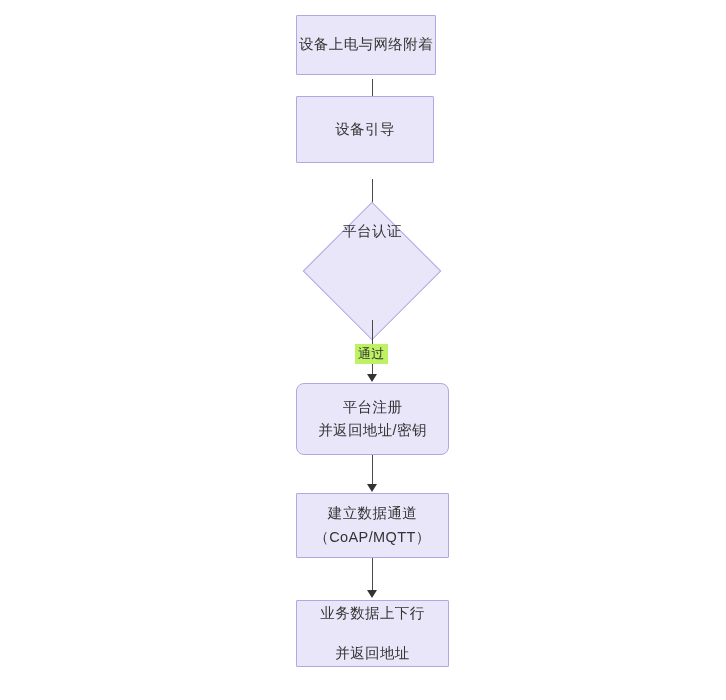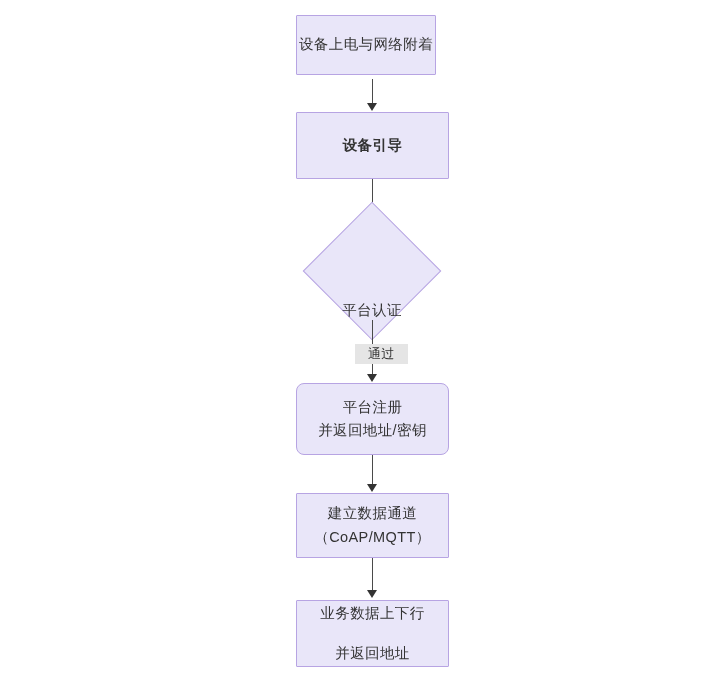--- a/index.html
+++ b/index.html
@@ -43,21 +43,21 @@
     font-size: 14.5px;
     line-height: 1.62;
     white-space: nowrap;
     letter-spacing: 0.4px;
   }
 
   
   .decision {
     position: absolute;
     display: flex;
-    align-items: flex-end;
+    align-items: flex-start;
     justify-content: center;
   }
   .decision .dshape {
     position: absolute;
     inset: 0;
     background: #e9e6f9;
     border: 1.6px solid #b7a4e3;
     transform: rotate(45deg);
     box-sizing: border-box;
   }
@@ -81,42 +81,42 @@
     width: 0;
     height: 0;
     border-left: 5px solid transparent;
     border-right: 5px solid transparent;
     border-top: 8px solid #333333;
   }
 
   
   .edge-label {
     position: absolute;
-    background: #e5e5e5;
+    background: #bef264;
     color: #333333;
     font-size: 13px;
     line-height: 1.2;
-    padding: 2px 13px;
+    padding: 2px 3px;
     white-space: nowrap;
     letter-spacing: 0.3px;
   }
 </style>
 </head>
 <body>
 
 <div id="canvas">
 
   <div class="node proc" style="left:296px; top:15px; width:140px; height:60px;">
     <div class="line">设备上电与网络附着</div>
   </div>
 
   <div class="conn" style="left:371.6px; top:79px; height:25px;"></div>
   <div class="arrowhead" style="left:367.3px; top:103px;"></div>
 
-  <div class="node proc" style="left:296px; top:112px; width:153px; height:67px;font-weight:bold;">
+  <div class="node proc" style="left:296px; top:96px; width:138px; height:67px;">
     <div class="line">设备引导</div>
   </div>
 
   <div class="conn" style="left:371.6px; top:179px; height:35px;"></div>
   <div class="arrowhead" style="left:367.3px; top:213px;"></div>
 
   <div class="decision" style="left:323px; top:222px; width:98px; height:98px;">
     <div class="dshape"></div>
     <div class="dtext">平台认证</div>
   </div>

